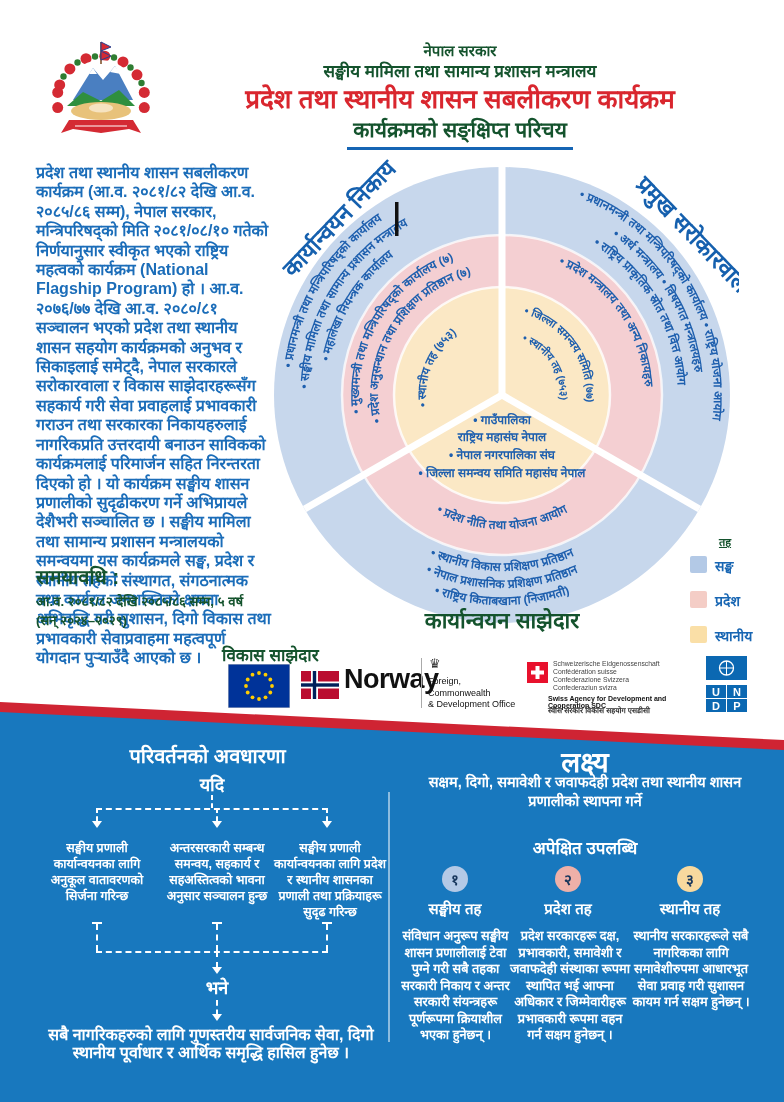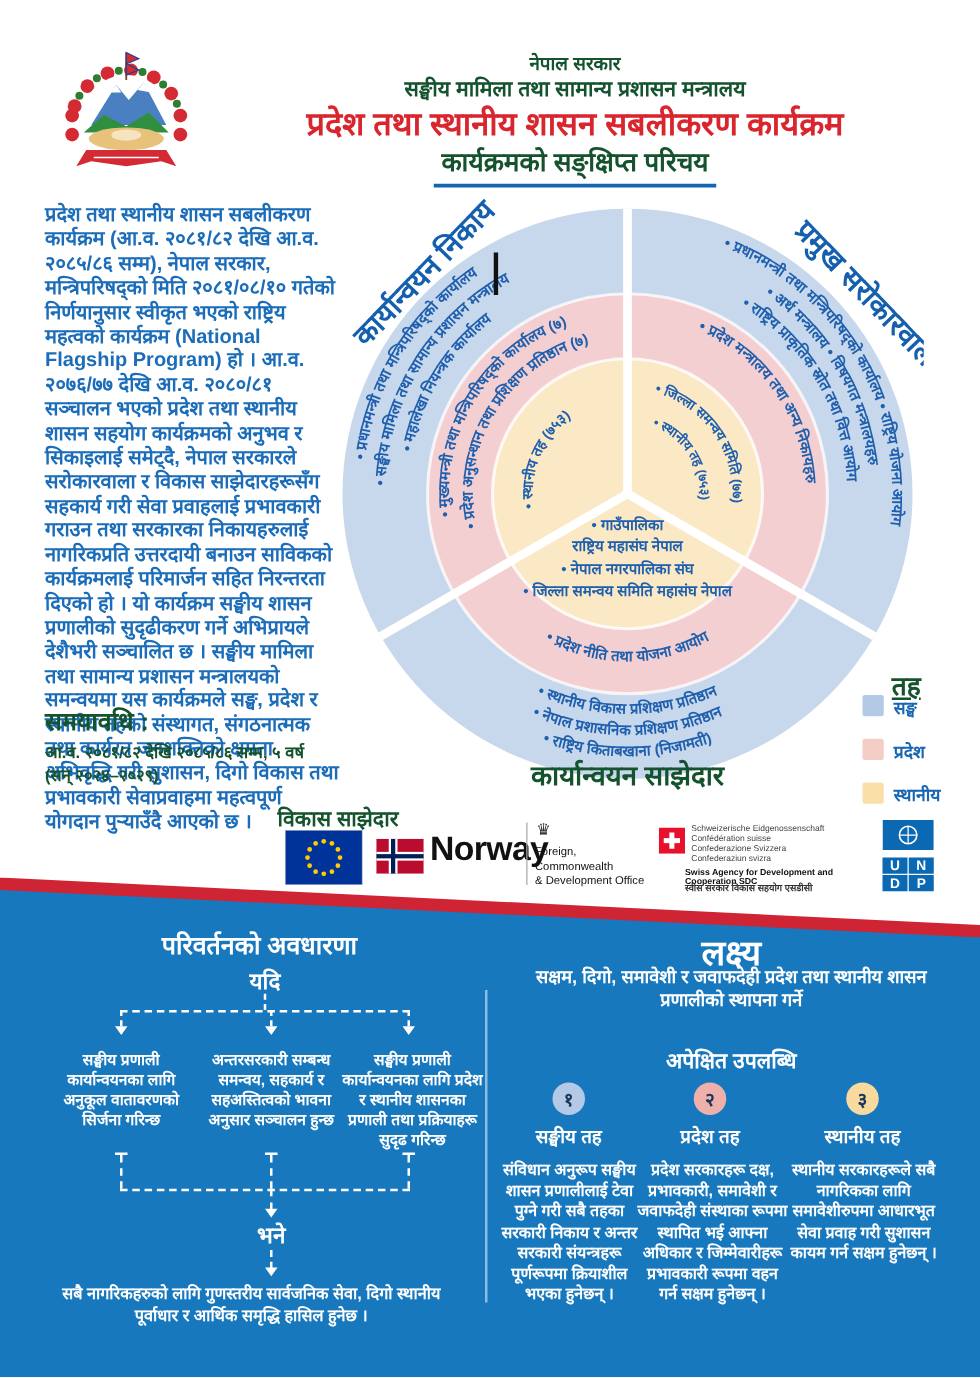--- a/index.html
+++ b/index.html
@@ -13,21 +13,21 @@
   .gov-line{top:40px;left:140px;width:640px;font-size:15px;}
   .ministry-line{top:59px;left:140px;width:640px;font-size:17px;}
   .program-line{top:80px;left:120px;width:680px;font-size:26px;color:#d9262e;}
   .subtitle-wrap{top:115px;left:140px;width:640px;}
   .subtitle{display:inline-block;font-size:21px;padding:0 6px 4px 6px;border-bottom:3px solid #1565b4;}
   
   .intro{top:163px;left:36px;width:237px;font-size:16px;line-height:19.4px;color:#1b6db9;font-weight:bold;}
   .duration-title{top:563px;left:36px;font-size:20px;}
   .duration-text{top:592px;left:36px;width:250px;font-size:13.2px;line-height:19px;}
   
-  .legend-title{top:534px;left:695px;width:60px;font-size:21px;text-decoration:underline;text-align:center;}
+  .legend-title{top:534px;left:695px;width:60px;font-size:11px;text-decoration:underline;text-align:center;}
   .legend-row{left:690px;width:94px;height:20px;}
   .legend-swatch{position:absolute;left:0;top:0;width:17px;height:17px;border-radius:2px;}
   .legend-label{position:absolute;left:25px;top:0;font-size:14px;font-weight:bold;color:#1866b3;}
   
   .partners-title{top:643px;left:222px;font-size:17px;}
   .norway-text{top:664px;left:344px;font-size:27px;font-weight:bold;color:#111;letter-spacing:-0.5px;}
   .fcdo-text{top:676px;left:428px;width:95px;font-size:9px;line-height:11.5px;color:#111;}
   .swiss-lines{top:660px;left:553px;width:130px;font-size:6.8px;line-height:8px;color:#444;}
   .swiss-bold{top:695px;left:548px;width:160px;font-size:7px;color:#111;font-weight:bold;}
   .swiss-nep{top:705px;left:548px;width:160px;font-size:7.5px;color:#333;font-weight:bold;}
@@ -276,21 +276,21 @@
   <div class="abs vdash" style="top:924px;left:96px;height:27px"></div>
   <div class="abs vdash" style="top:924px;left:216px;height:27px"></div>
   <div class="abs vdash" style="top:924px;left:326px;height:27px"></div>
   <div class="abs hdash" style="top:951px;left:96px;width:232px"></div>
   <div class="abs vdash" style="top:951px;left:216px;height:17px"></div>
   <div class="abs arrow-down" style="top:967px;left:212px"></div>
 
   <div class="abs ctr b wh" style="top:975px;left:167px;width:100px;font-size:18px">भने</div>
   <div class="abs vdash" style="top:1000px;left:216px;height:15px"></div>
   <div class="abs arrow-down" style="top:1014px;left:212px"></div>
-  <div class="abs ctr b wh" style="top:1026px;left:36px;width:330px;font-size:13px;line-height:18px">सबै नागरिकहरुको लागि गुणस्तरीय सार्वजनिक सेवा, दिगो स्थानीय पूर्वाधार र आर्थिक समृद्धि हासिल हुनेछ ।</div>
+  <div class="abs ctr b wh" style="top:1026px;left:46px;width:330px;font-size:16px;line-height:18px">सबै नागरिकहरुको लागि गुणस्तरीय सार्वजनिक सेवा, दिगो स्थानीय पूर्वाधार र आर्थिक समृद्धि हासिल हुनेछ ।</div>
 
   <div class="abs divider-v" style="top:792px;left:388px;height:250px"></div>
   <div class="abs ctr b wh" style="top:742px;left:420px;width:330px;font-size:28px">लक्ष्य</div>
   <div class="abs ctr b wh" style="top:836px;left:420px;width:330px;font-size:17px">अपेक्षित उपलब्धि</div>
   <div class="abs ctr b wh" style="top:773px;left:406px;width:358px;font-size:14.5px;line-height:19px">सक्षम, दिगो, समावेशी र जवाफदेही प्रदेश तथा स्थानीय शासन प्रणालीको स्थापना गर्ने</div>
 
   <div class="abs num-circle" style="top:866px;left:442px;background:#b3c9e6">१</div>
   <div class="abs num-circle" style="top:866px;left:555px;background:#eeb0a8">२</div>
   <div class="abs num-circle" style="top:866px;left:677px;background:#f8d99e">३</div>
 

